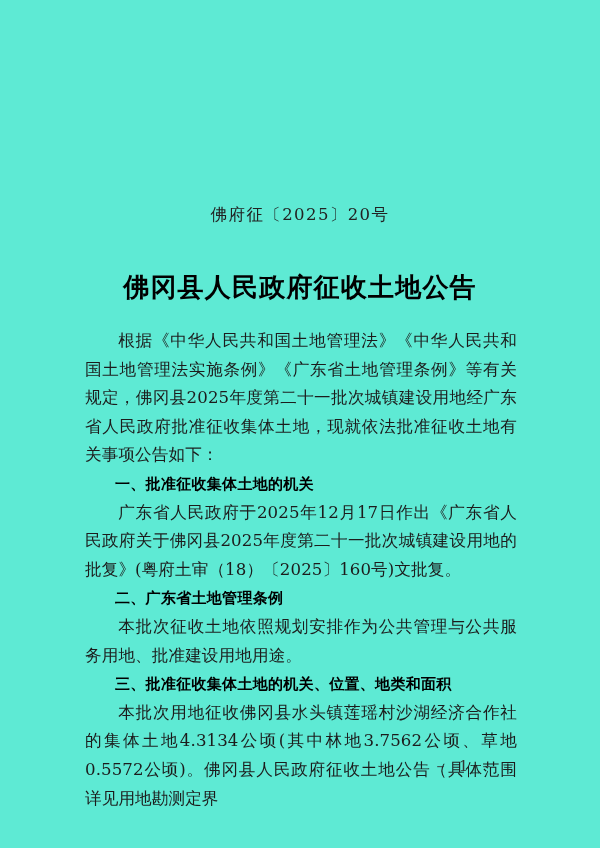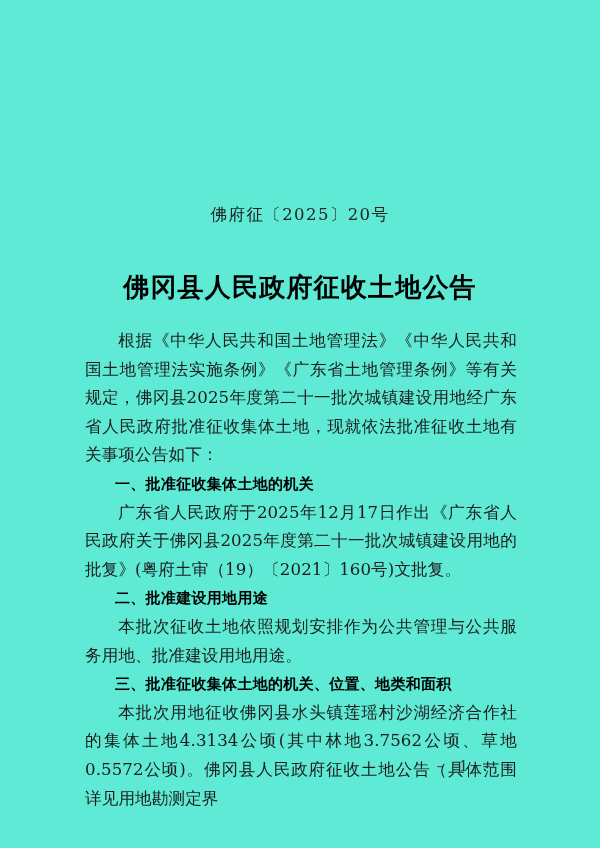--- a/index.html
+++ b/index.html
@@ -101,22 +101,22 @@
 
 <div class="page">
 
   <div class="doc-number">佛府征〔2025〕20号</div>
 
   <h1 class="doc-title">佛冈县人民政府征收土地公告</h1>
 
   <div class="body-block">
     <p class="para indent">根据《中华人民共和国土地管理法》《中华人民共和国土地管理法实施条例》《广东省土地管理条例》等有关规定，佛冈县2025年度第二十一批次城镇建设用地经广东省人民政府批准征收集体土地，现就依法批准征收土地有关事项公告如下：</p>
     <p class="heading">一、批准征收集体土地的机关</p>
-    <p class="para indent">广东省人民政府于2025年12月17日作出《广东省人民政府关于佛冈县2025年度第二十一批次城镇建设用地的批复》(粤府土审（19）〔2021〕160号)文批复。</p>
-    <p class="heading">二、批准建设用地用途</p>
+    <p class="para indent">广东省人民政府于2025年12月17日作出《广东省人民政府关于佛冈县2025年度第二十一批次城镇建设用地的批复》(粤府土审（18）〔2025〕160号)文批复。</p>
+    <p class="heading">二、广东省土地管理条例</p>
     <p class="para indent">本批次征收土地依照规划安排作为公共管理与公共服务用地、批准建设用地用途。</p>
     <p class="heading">三、批准征收集体土地的机关、位置、地类和面积</p>
     <p class="para indent">本批次用地征收佛冈县水头镇莲瑶村沙湖经济合作社的集体土地4.3134公顷(其中林地3.7562公顷、草地0.5572公顷)。佛冈县人民政府征收土地公告（具体范围详见用地勘测定界</p>
   </div>
 
   <div class="page-marker">－ 1 －</div>
 
 </div>
 
 </body></html>

